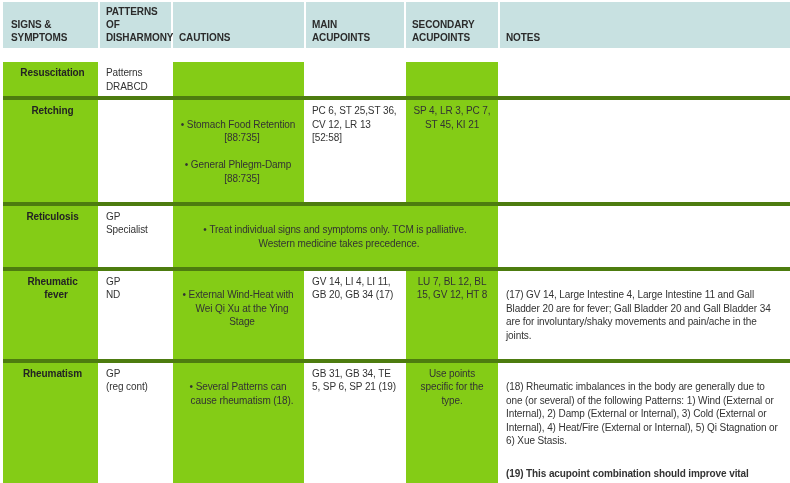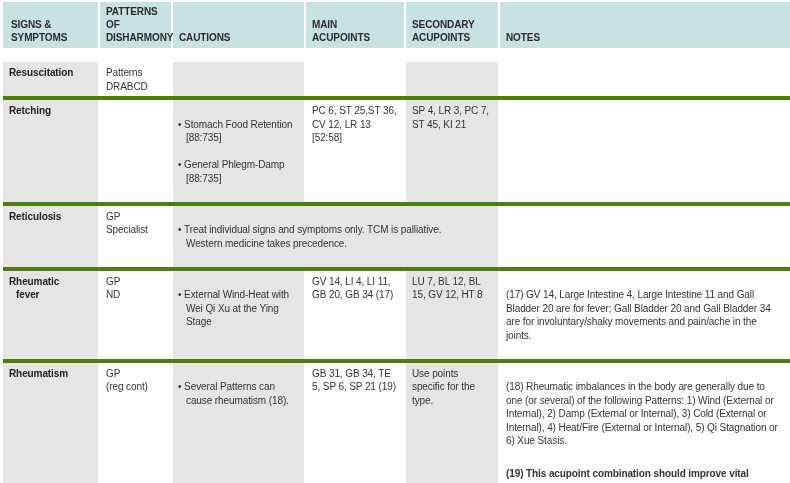--- a/index.html
+++ b/index.html
@@ -28,21 +28,21 @@
     background:#c8e1e1;
     font-weight:bold;
     color:#2b2b2b;
     display:flex;align-items:flex-end;
     padding:3px 4px 4px 6px;
     white-space:pre-line;line-height:13px;
     min-height:28px;
   }
   .h.first{padding-left:8px;}
   
-  .g{background:#e5e5e5;}
+  .g{background:#84cc16;text-align:center;}
   .col1{
     font-weight:bold;color:#232323;
     padding:4px 2px 2px 13px;text-indent:-7px;
   }
   .col6{padding-right:8px;}
   
   .patcell{padding-left:5px;}
   .pat{padding-left:8px;text-indent:-8px;white-space:pre-line;}
   .pat::before{content:"\2022\00a0";}
   

